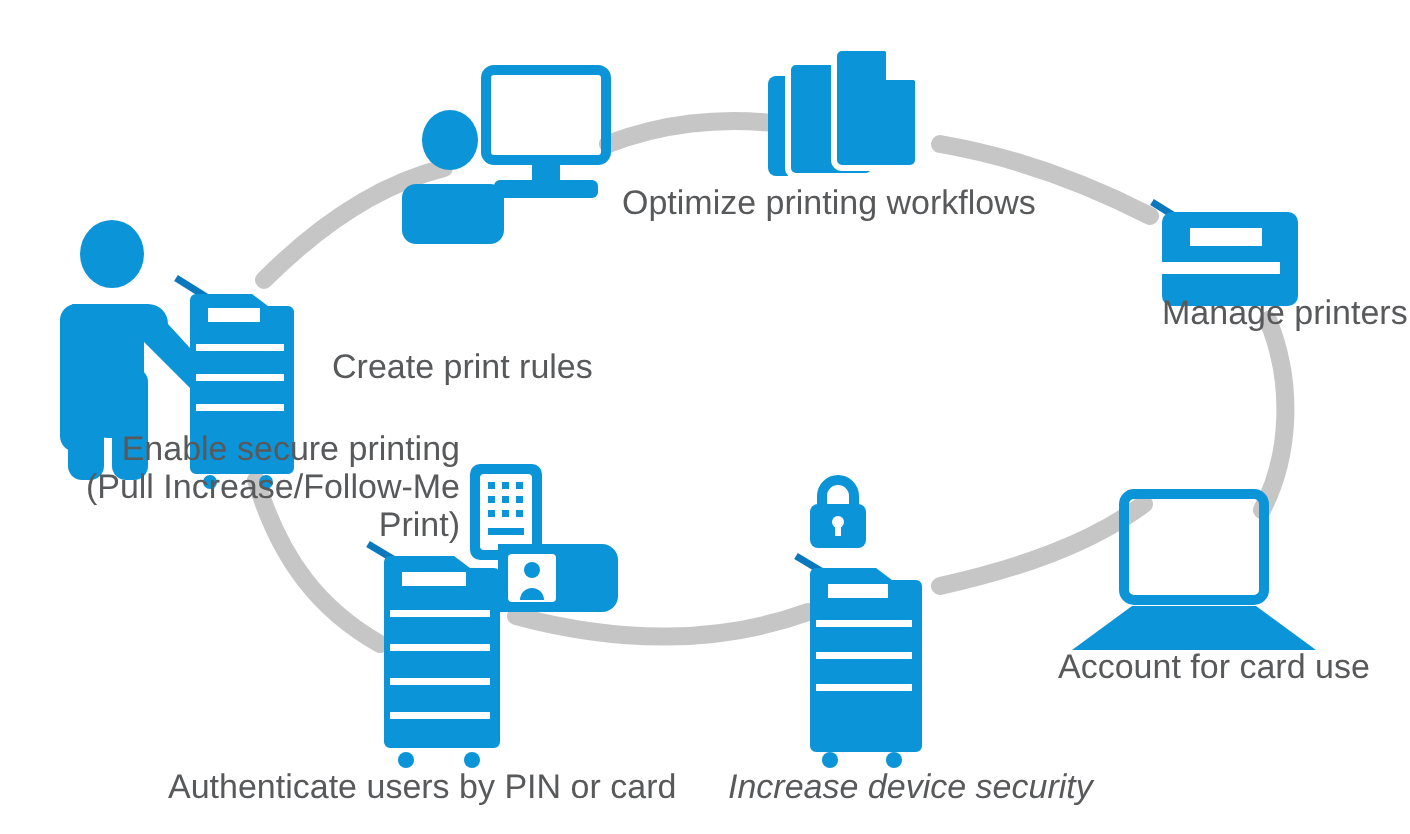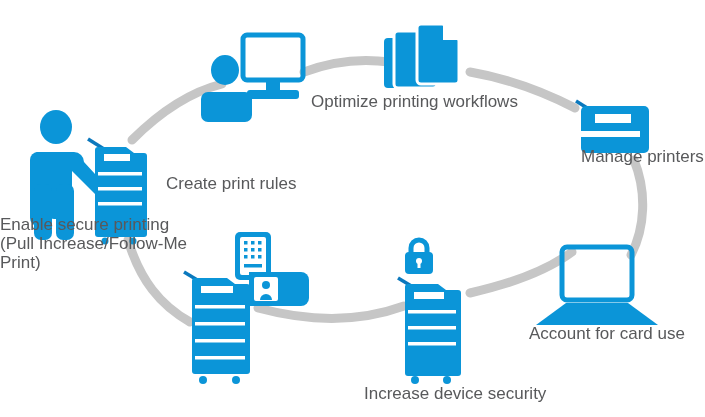--- a/index.html
+++ b/index.html
@@ -12,21 +12,21 @@
   #stage{position:relative;width:705px;height:417px;}
   #stage svg{position:absolute;top:0;left:0;}
   .lbl{
     position:absolute;
     color:#58595b;
     font-size:17px;
     line-height:19px;
     white-space:nowrap;
     font-family:"Liberation Sans", sans-serif;
   }
-  .lbl.two{white-space:normal;text-align:left;}
+  .lbl.two{white-space:normal;text-align:right;}
 </style>
 </head>
 <body>
 
 <div id="stage">
 
   <svg width="705" height="417" viewBox="0 0 705 417">
 
     <g fill="none" stroke="#c6c6c6" stroke-linecap="round">
 
@@ -165,16 +165,17 @@
   </div>
 
   <div class="lbl" style="left:166px;top:130px;margin-top:44px;">Create print rules</div>
 
   <div class="lbl" style="left:311px;top:92px;">Optimize printing workflows</div>
 
   <div class="lbl" style="left:581px;top:147px;text-align:center;">Manage printers</div>
 
   <div class="lbl" style="left:529px;top:324px;">Account for card use</div>
 
-  <div class="lbl" style="left:364px;top:384px;">Increase device security</div>
+  <div class="lbl" style="left:364px;top:384px;font-style:italic;">Increase device security</div>
 
+  <div class="lbl" style="left:84px;top:384px;">Authenticate users by PIN or card</div>
 
 </div>
 
 </body></html>

